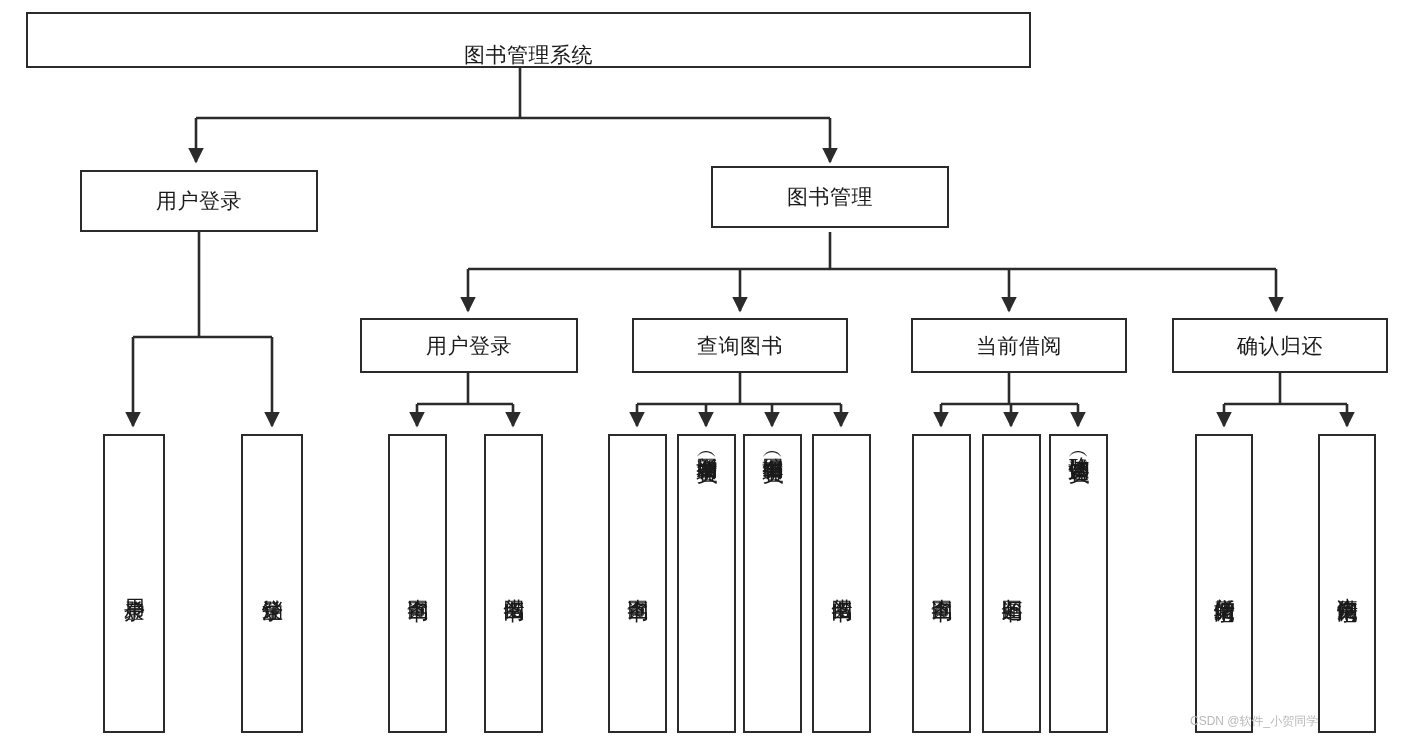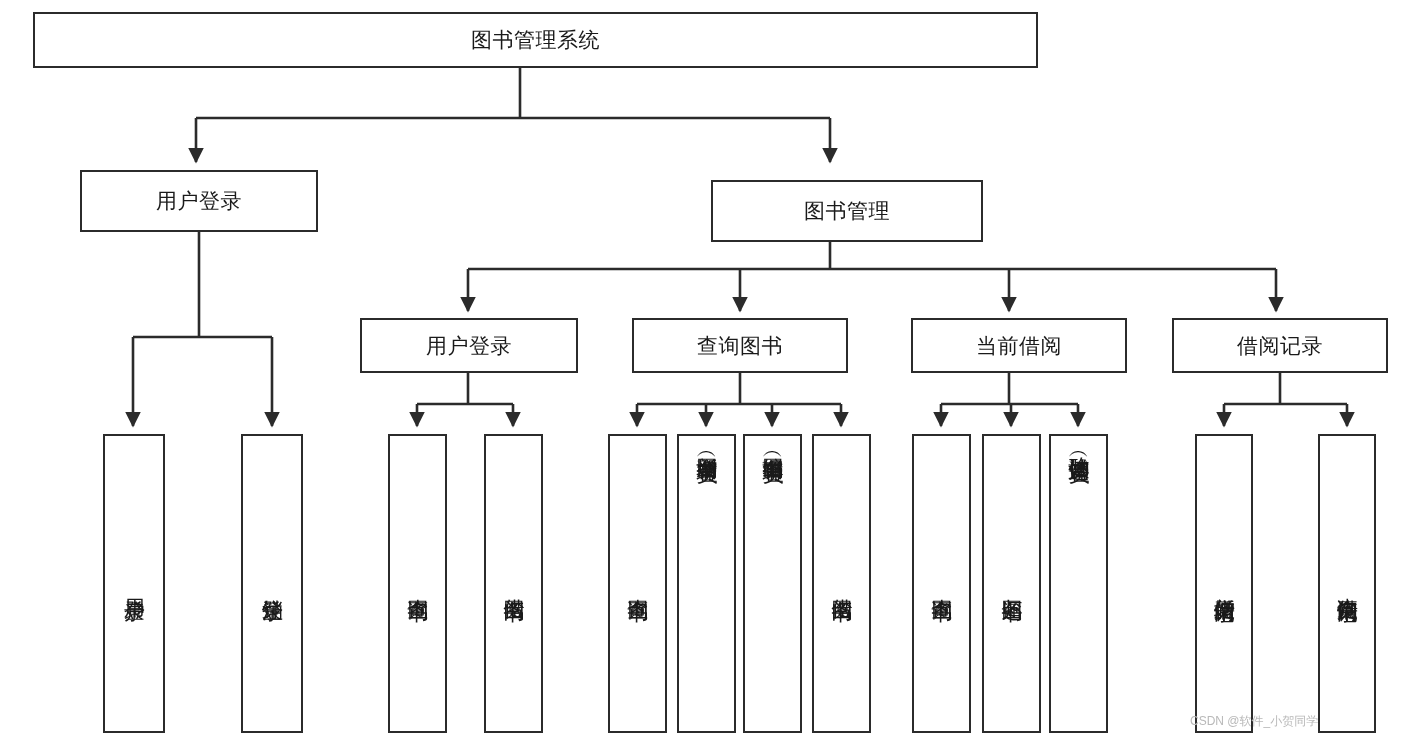--- a/index.html
+++ b/index.html
@@ -125,42 +125,42 @@
       <path d="M 1011 404 L 1011 426" marker-end="url(#arrow)"></path>
       <path d="M 1078 404 L 1078 426" marker-end="url(#arrow)"></path>
 
       <path d="M 1280 373 L 1280 404"></path>
       <path d="M 1224 404 L 1347 404"></path>
       <path d="M 1224 404 L 1224 426" marker-end="url(#arrow)"></path>
       <path d="M 1347 404 L 1347 426" marker-end="url(#arrow)"></path>
     </g>
   </svg>
 
-  <div class="node" style="left:33px; top:12px; width:1005px; height:56px;">
+  <div class="node" style="left:26px; top:12px; width:1005px; height:56px;align-items:flex-end;">
     <span class="label">图书管理系统</span>
   </div>
 
   <div class="node" style="left:80px; top:170px; width:238px; height:62px;">
     <span class="label">用户登录</span>
   </div>
-  <div class="node" style="left:711px; top:180px; width:272px; height:62px;">
+  <div class="node" style="left:711px; top:166px; width:238px; height:62px;">
     <span class="label">图书管理</span>
   </div>
 
   <div class="node" style="left:360px; top:318px; width:218px; height:55px;">
     <span class="label">用户登录</span>
   </div>
   <div class="node" style="left:632px; top:318px; width:216px; height:55px;">
     <span class="label">查询图书</span>
   </div>
   <div class="node" style="left:902px; top:318px; width:216px; height:55px;margin-left:9px;">
     <span class="label">当前借阅</span>
   </div>
   <div class="node" style="left:1172px; top:318px; width:216px; height:55px;">
-    <span class="label">借阅记录</span>
+    <span class="label">确认归还</span>
   </div>
 
   <div class="node vertical centered" style="left:103px; top:434px; width:62px; height:299px;">
     <span class="label">用户登录</span>
   </div>
   <div class="node vertical centered" style="left:241px; top:434px; width:62px; height:299px;">
     <span class="label">注销登录</span>
   </div>
 
   <div class="node vertical centered" style="left:388px; top:434px; width:59px; height:299px;">

